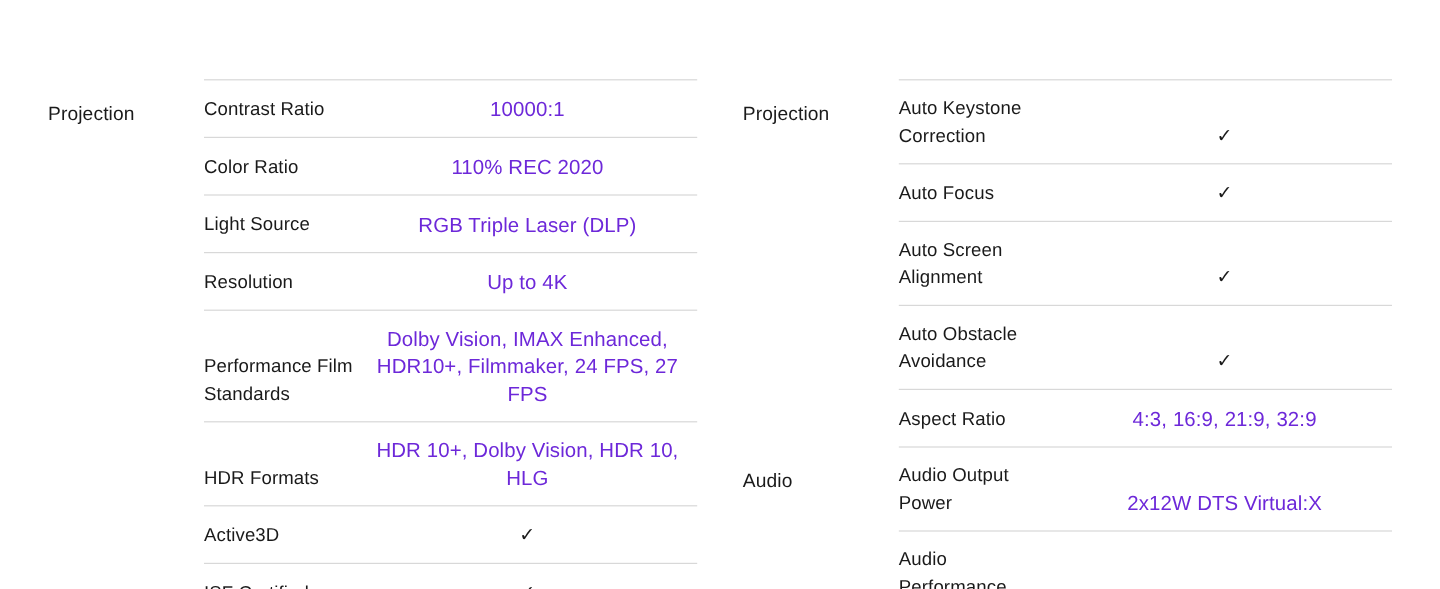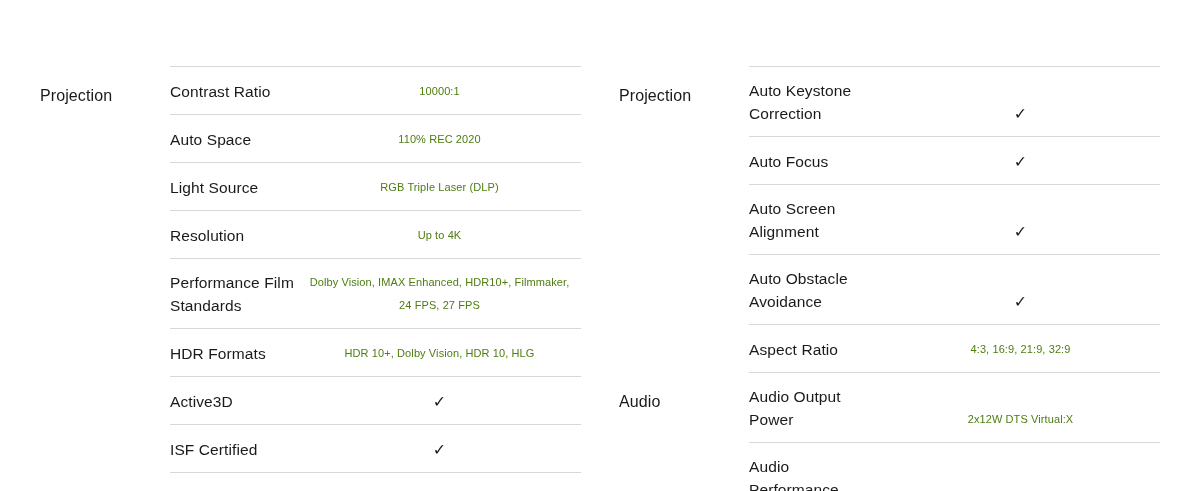--- a/index.html
+++ b/index.html
@@ -60,23 +60,23 @@
     flex: 0 0 128px;
     width: 128px;
     font-size: 15.5px;
     line-height: 23px;
     color: #1a1a1a;
     letter-spacing: 0.1px;
   }
   .row-value {
     flex: 1 1 auto;
     text-align: center;
-    font-size: 11px;
+    font-size: 17px;
     line-height: 23px;
-    color: #4d7c0f;
+    color: #6d28d9;
     letter-spacing: 0.1px;
     padding: 0 4px;
   }
   .check {
     display: inline-block;
     font-size: 16px;
     line-height: 23px;
     color: #1a1a1a;
   }
   
@@ -97,21 +97,21 @@
     <div class="spec-group">
       <div class="group-title">Projection</div>
       <div class="group-rows">
 
         <div class="spec-row">
           <div class="row-label">Contrast Ratio</div>
           <div class="row-value">10000:1</div>
         </div>
 
         <div class="spec-row">
-          <div class="row-label">Auto Space</div>
+          <div class="row-label">Color Ratio</div>
           <div class="row-value">110% REC 2020</div>
         </div>
 
         <div class="spec-row">
           <div class="row-label">Light Source</div>
           <div class="row-value">RGB Triple Laser (DLP)</div>
         </div>
 
         <div class="spec-row">
           <div class="row-label">Resolution</div>

